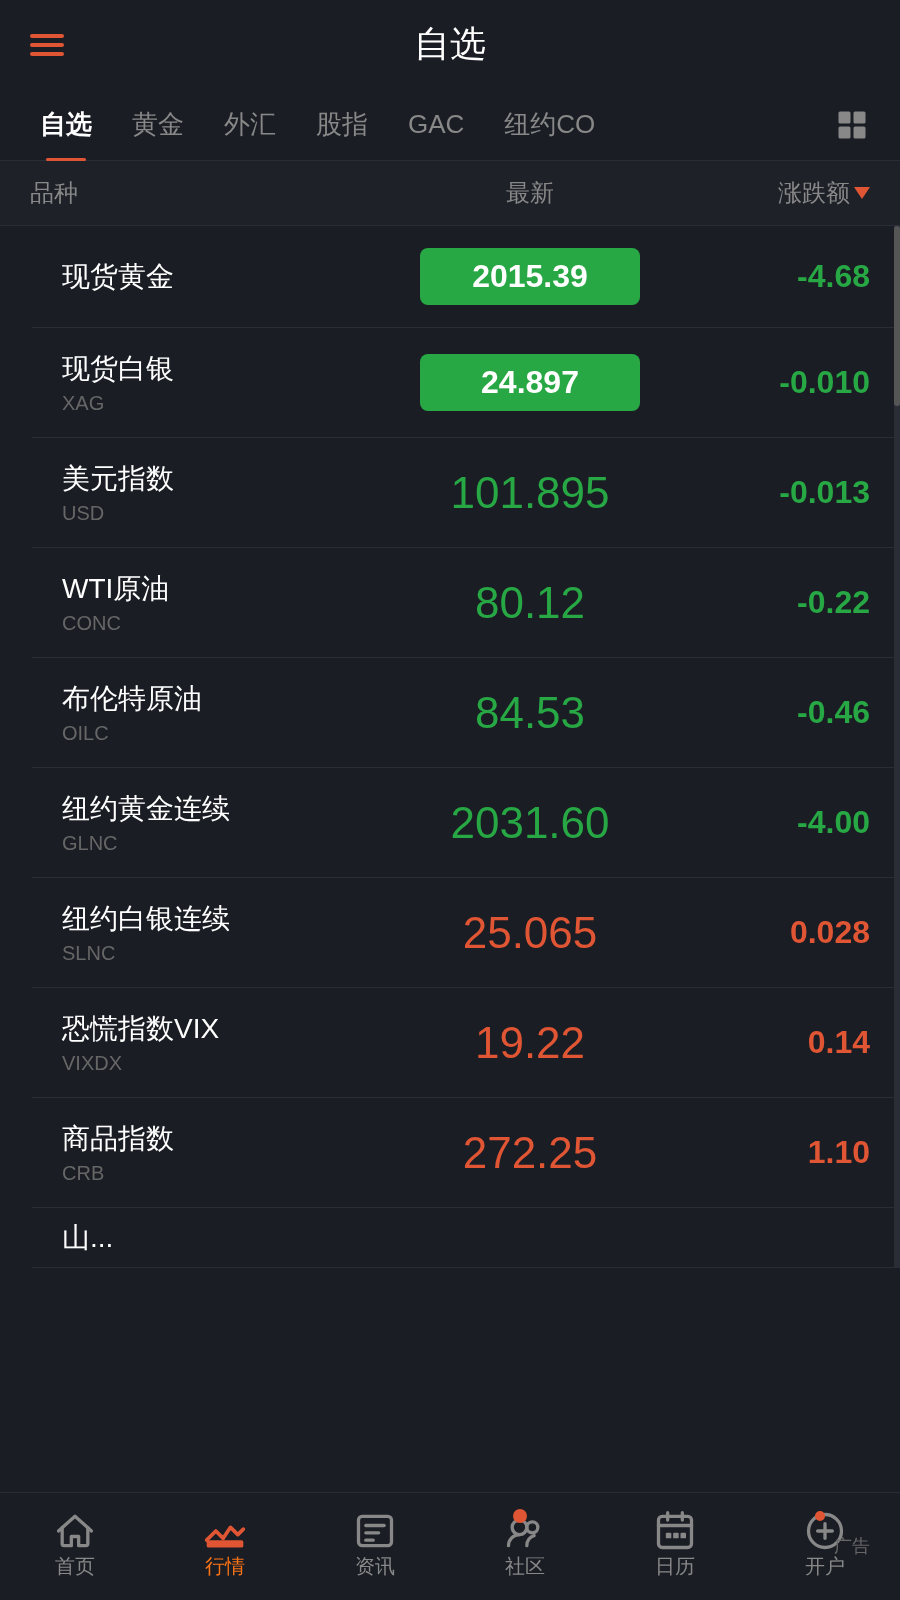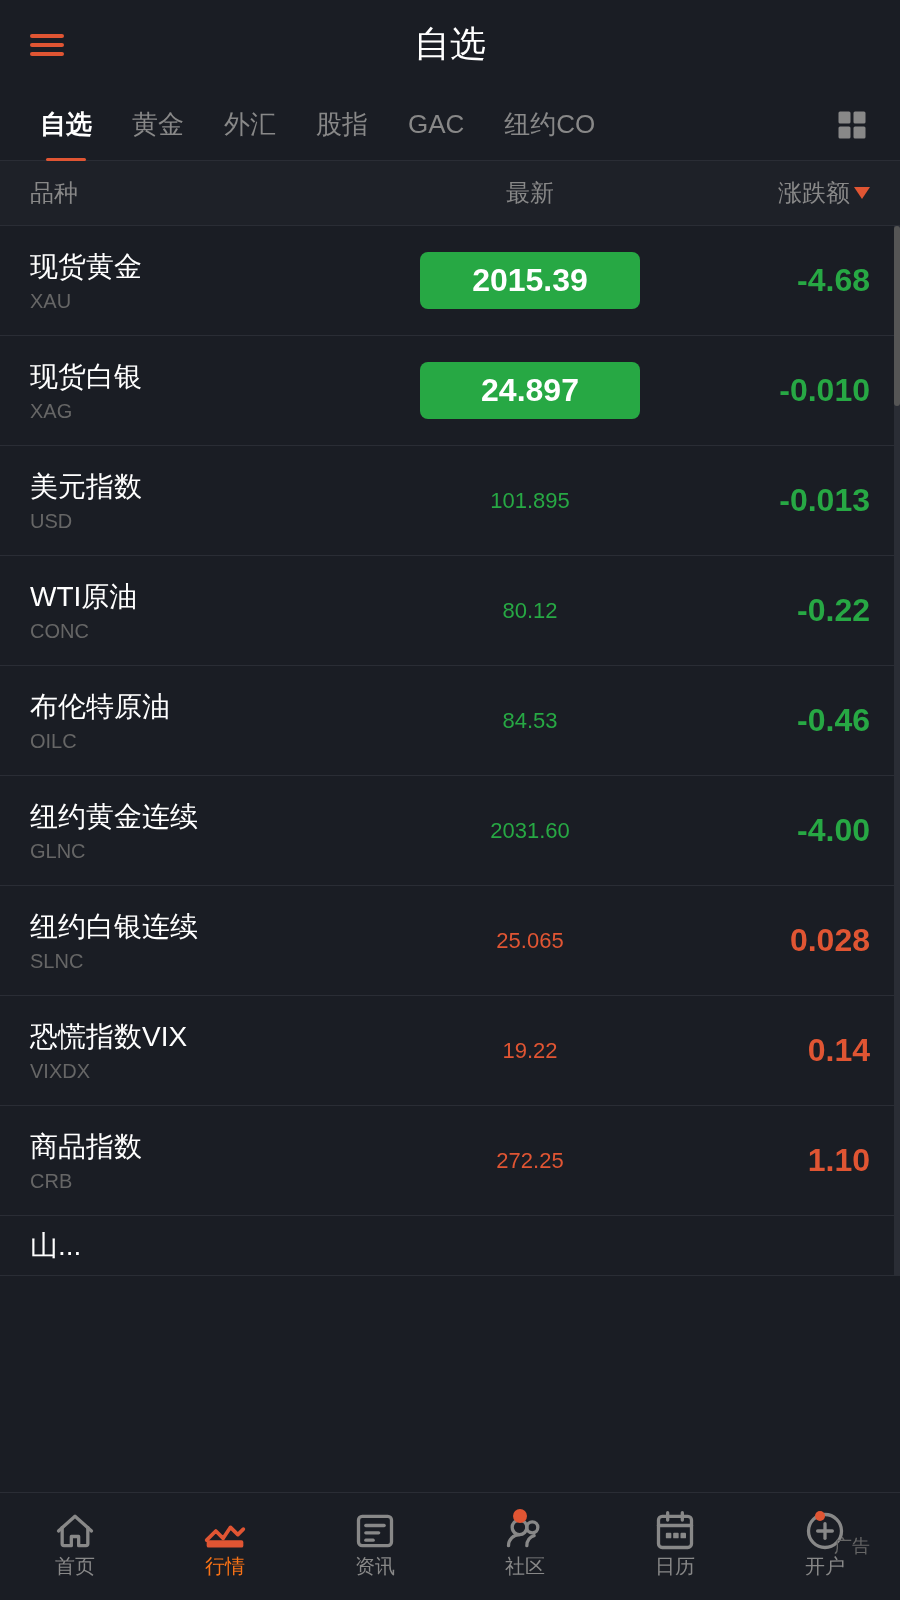--- a/index.html
+++ b/index.html
@@ -119,20 +119,21 @@
       height: 0;
       border-left: 8px solid transparent;
       border-right: 8px solid transparent;
       border-top: 12px solid #e05533;
       display: inline-block;
     }
 
     
     .list-container {
       position: relative;
+      margin-left: 32px;
     }
     .scroll-track {
       position: absolute;
       right: 0;
       top: 0;
       bottom: 0;
       width: 6px;
       background-color: #2a2d35;
     }
     .scroll-thumb {
@@ -175,21 +176,21 @@
       background-color: #27a844;
       color: #ffffff;
       font-size: 32px;
       font-weight: 600;
       padding: 10px 30px;
       border-radius: 8px;
       min-width: 220px;
       text-align: center;
     }
     .price-plain {
-      font-size: 22px;
+      font-size: 44px;
       font-weight: 500;
     }
     .price-plain.green { color: #27a844; }
     .price-plain.red { color: #e05533; }
     .market-change-col {
       width: 200px;
       text-align: right;
       font-size: 32px;
       font-weight: 700;
     }
@@ -305,21 +306,20 @@
   </div>
 
   <div class="list-container">
     <div class="scroll-track">
       <div class="scroll-thumb"></div>
     </div>
 
     <div class="market-row">
       <div class="market-name-col">
         <div class="market-name-cn">现货黄金</div>
-        <div class="market-name-en">XAU</div>
       </div>
       <div class="market-price-col">
         <span class="price-badge">2015.39</span>
       </div>
       <div class="market-change-col green">-4.68</div>
     </div>
 
     <div class="market-row">
       <div class="market-name-col">
         <div class="market-name-cn">现货白银</div>

